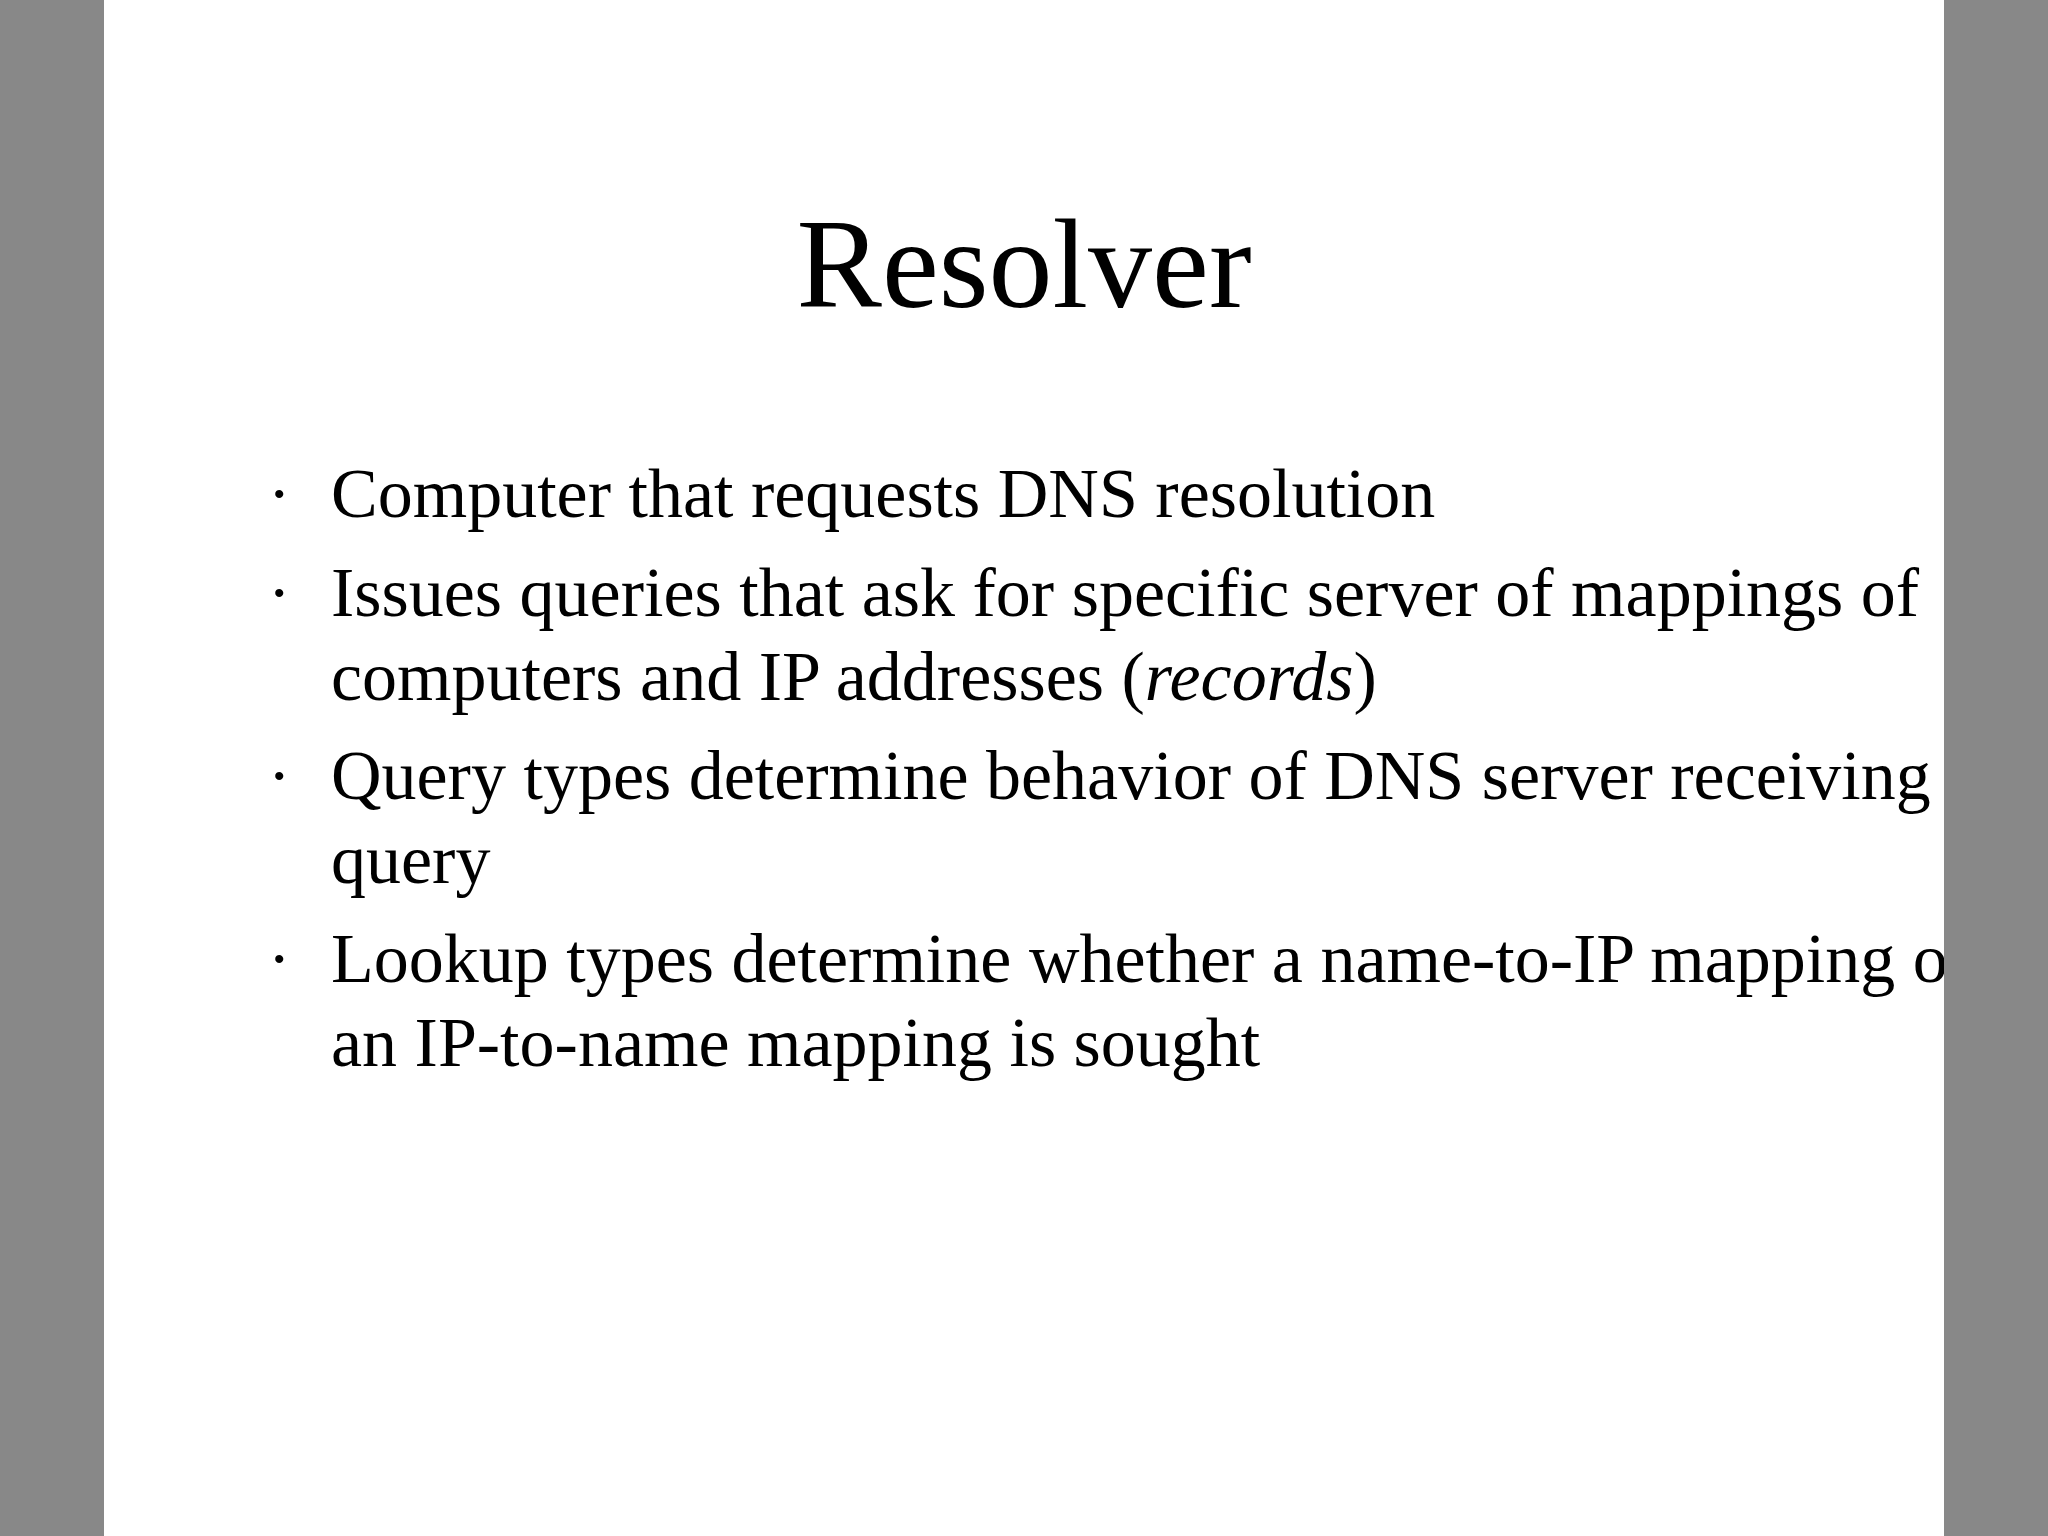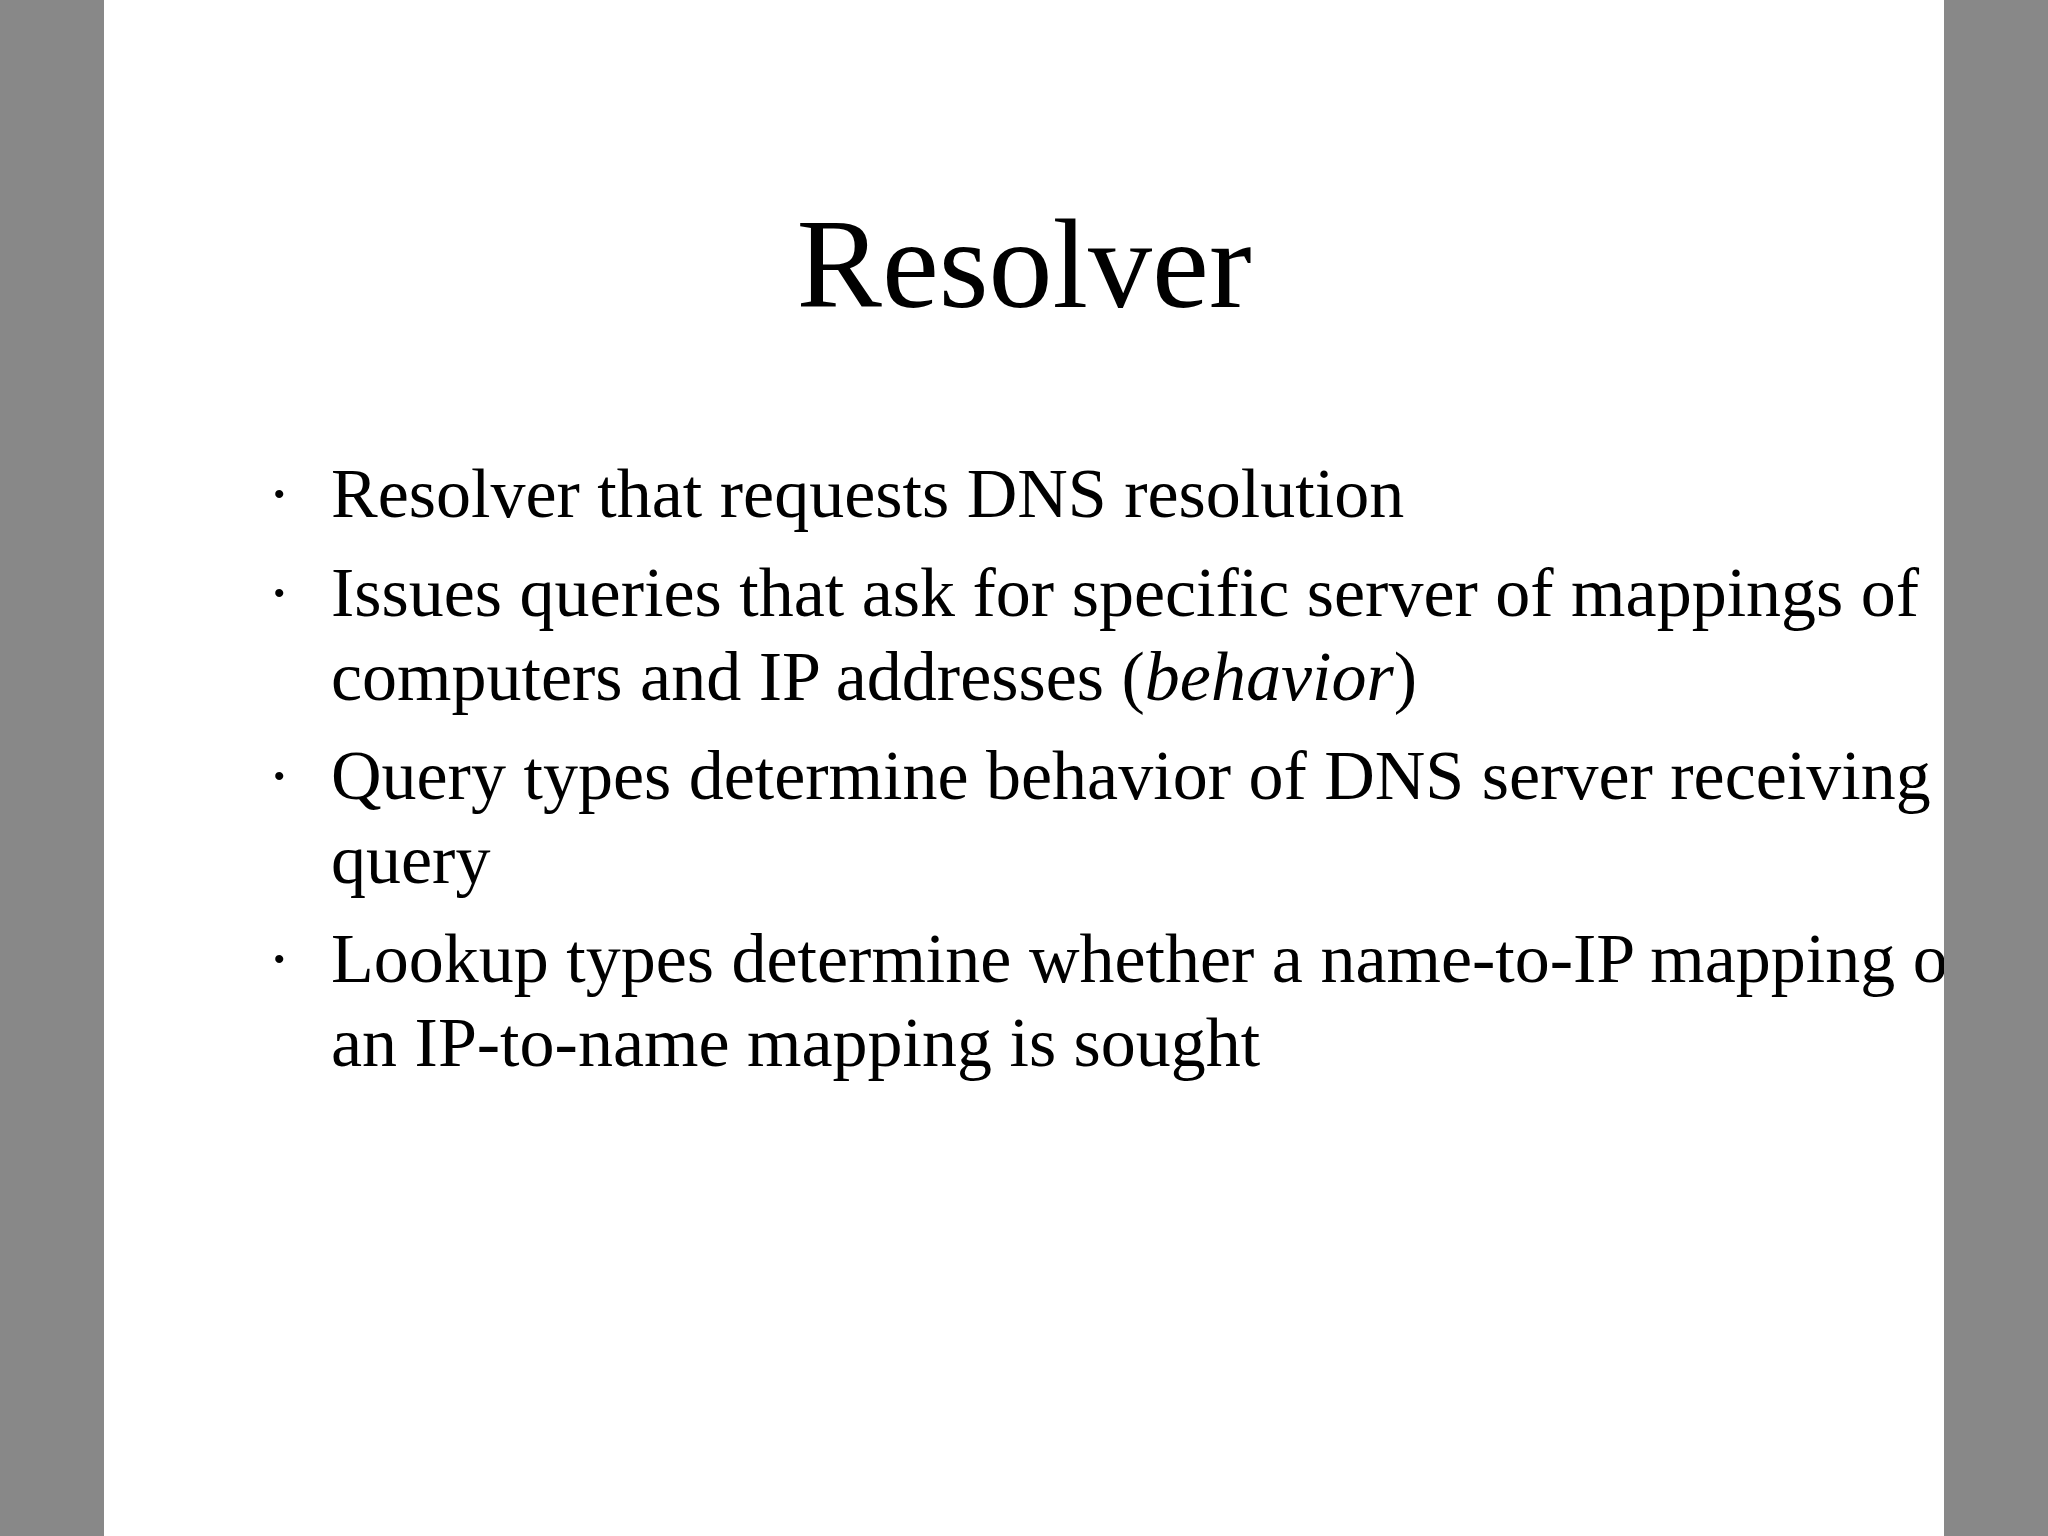--- a/index.html
+++ b/index.html
@@ -49,25 +49,25 @@
   .run-italic { font-style: italic; }
 </style>
 </head>
 <body>
 
 <div class="slide">
   <h1 class="title">Resolver</h1>
   <ul class="bullets">
       <li class="bullet-item">
         <span class="bullet-marker">•</span>
-        <div class="bullet-text"><span>Resolver that requests DNS resolution</span></div>
+        <div class="bullet-text"><span>Computer that requests DNS resolution</span></div>
       </li>
       <li class="bullet-item">
         <span class="bullet-marker">•</span>
-        <div class="bullet-text"><span>Issues queries that ask for specific server of mappings of computers and IP addresses (</span><span class="run-italic">behavior</span><span>)</span></div>
+        <div class="bullet-text"><span>Issues queries that ask for specific server of mappings of computers and IP addresses (</span><span class="run-italic">records</span><span>)</span></div>
       </li>
       <li class="bullet-item">
         <span class="bullet-marker">•</span>
         <div class="bullet-text"><span>Query types determine behavior of DNS server receiving query</span></div>
       </li>
       <li class="bullet-item">
         <span class="bullet-marker">•</span>
         <div class="bullet-text"><span>Lookup types determine whether a name-to-IP mapping or an IP-to-name mapping is sought</span></div>
       </li>
     </ul>

